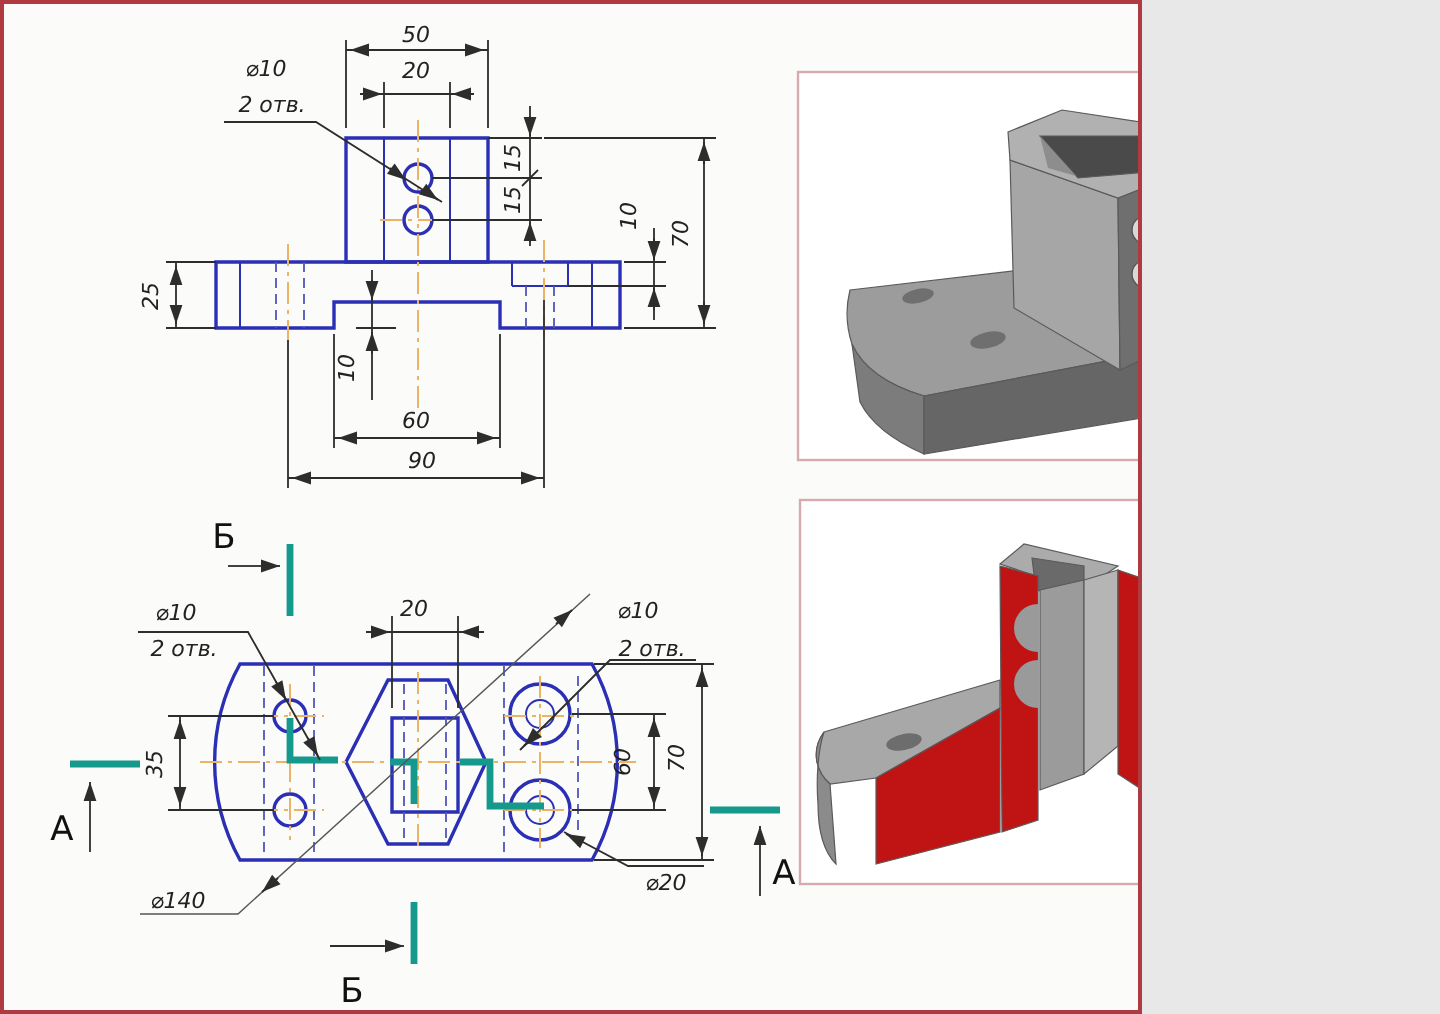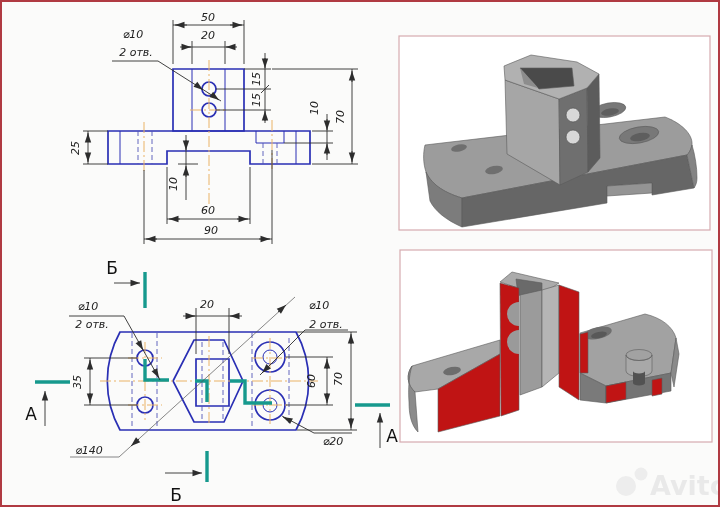--- a/index.html
+++ b/index.html
@@ -1,17 +1,17 @@
 <!DOCTYPE html>
 <html><head>
 <meta charset="utf-8">
 <style>
   html,body{margin:0;padding:0;background:#e8e8e8;}
   .canvas{
-    position:relative;width:720px;height:507px;background:#fbfbfa;
+    position:relative;width:571px;height:507px;background:#fbfbfa;
     border:2px solid #b03a42;box-sizing:border-box;overflow:hidden;
     font-family:"DejaVu Sans",sans-serif;
   }
   svg{position:absolute;left:0;top:0;}
   .b  {stroke:#2a2fb4;stroke-width:1.7;fill:none;stroke-linejoin:miter;}
   .b2 {stroke:#2a2fb4;stroke-width:1.0;fill:none;}
   .bd {stroke:#5156b8;stroke-width:0.9;fill:none;stroke-dasharray:5 3;}
   .o  {stroke:#eab366;stroke-width:1.0;fill:none;stroke-dasharray:11 3 2 3;}
   .d  {stroke:#2d2d2d;stroke-width:0.9;fill:none;}
   .dthin{stroke:#555;stroke-width:0.7;fill:none;}

